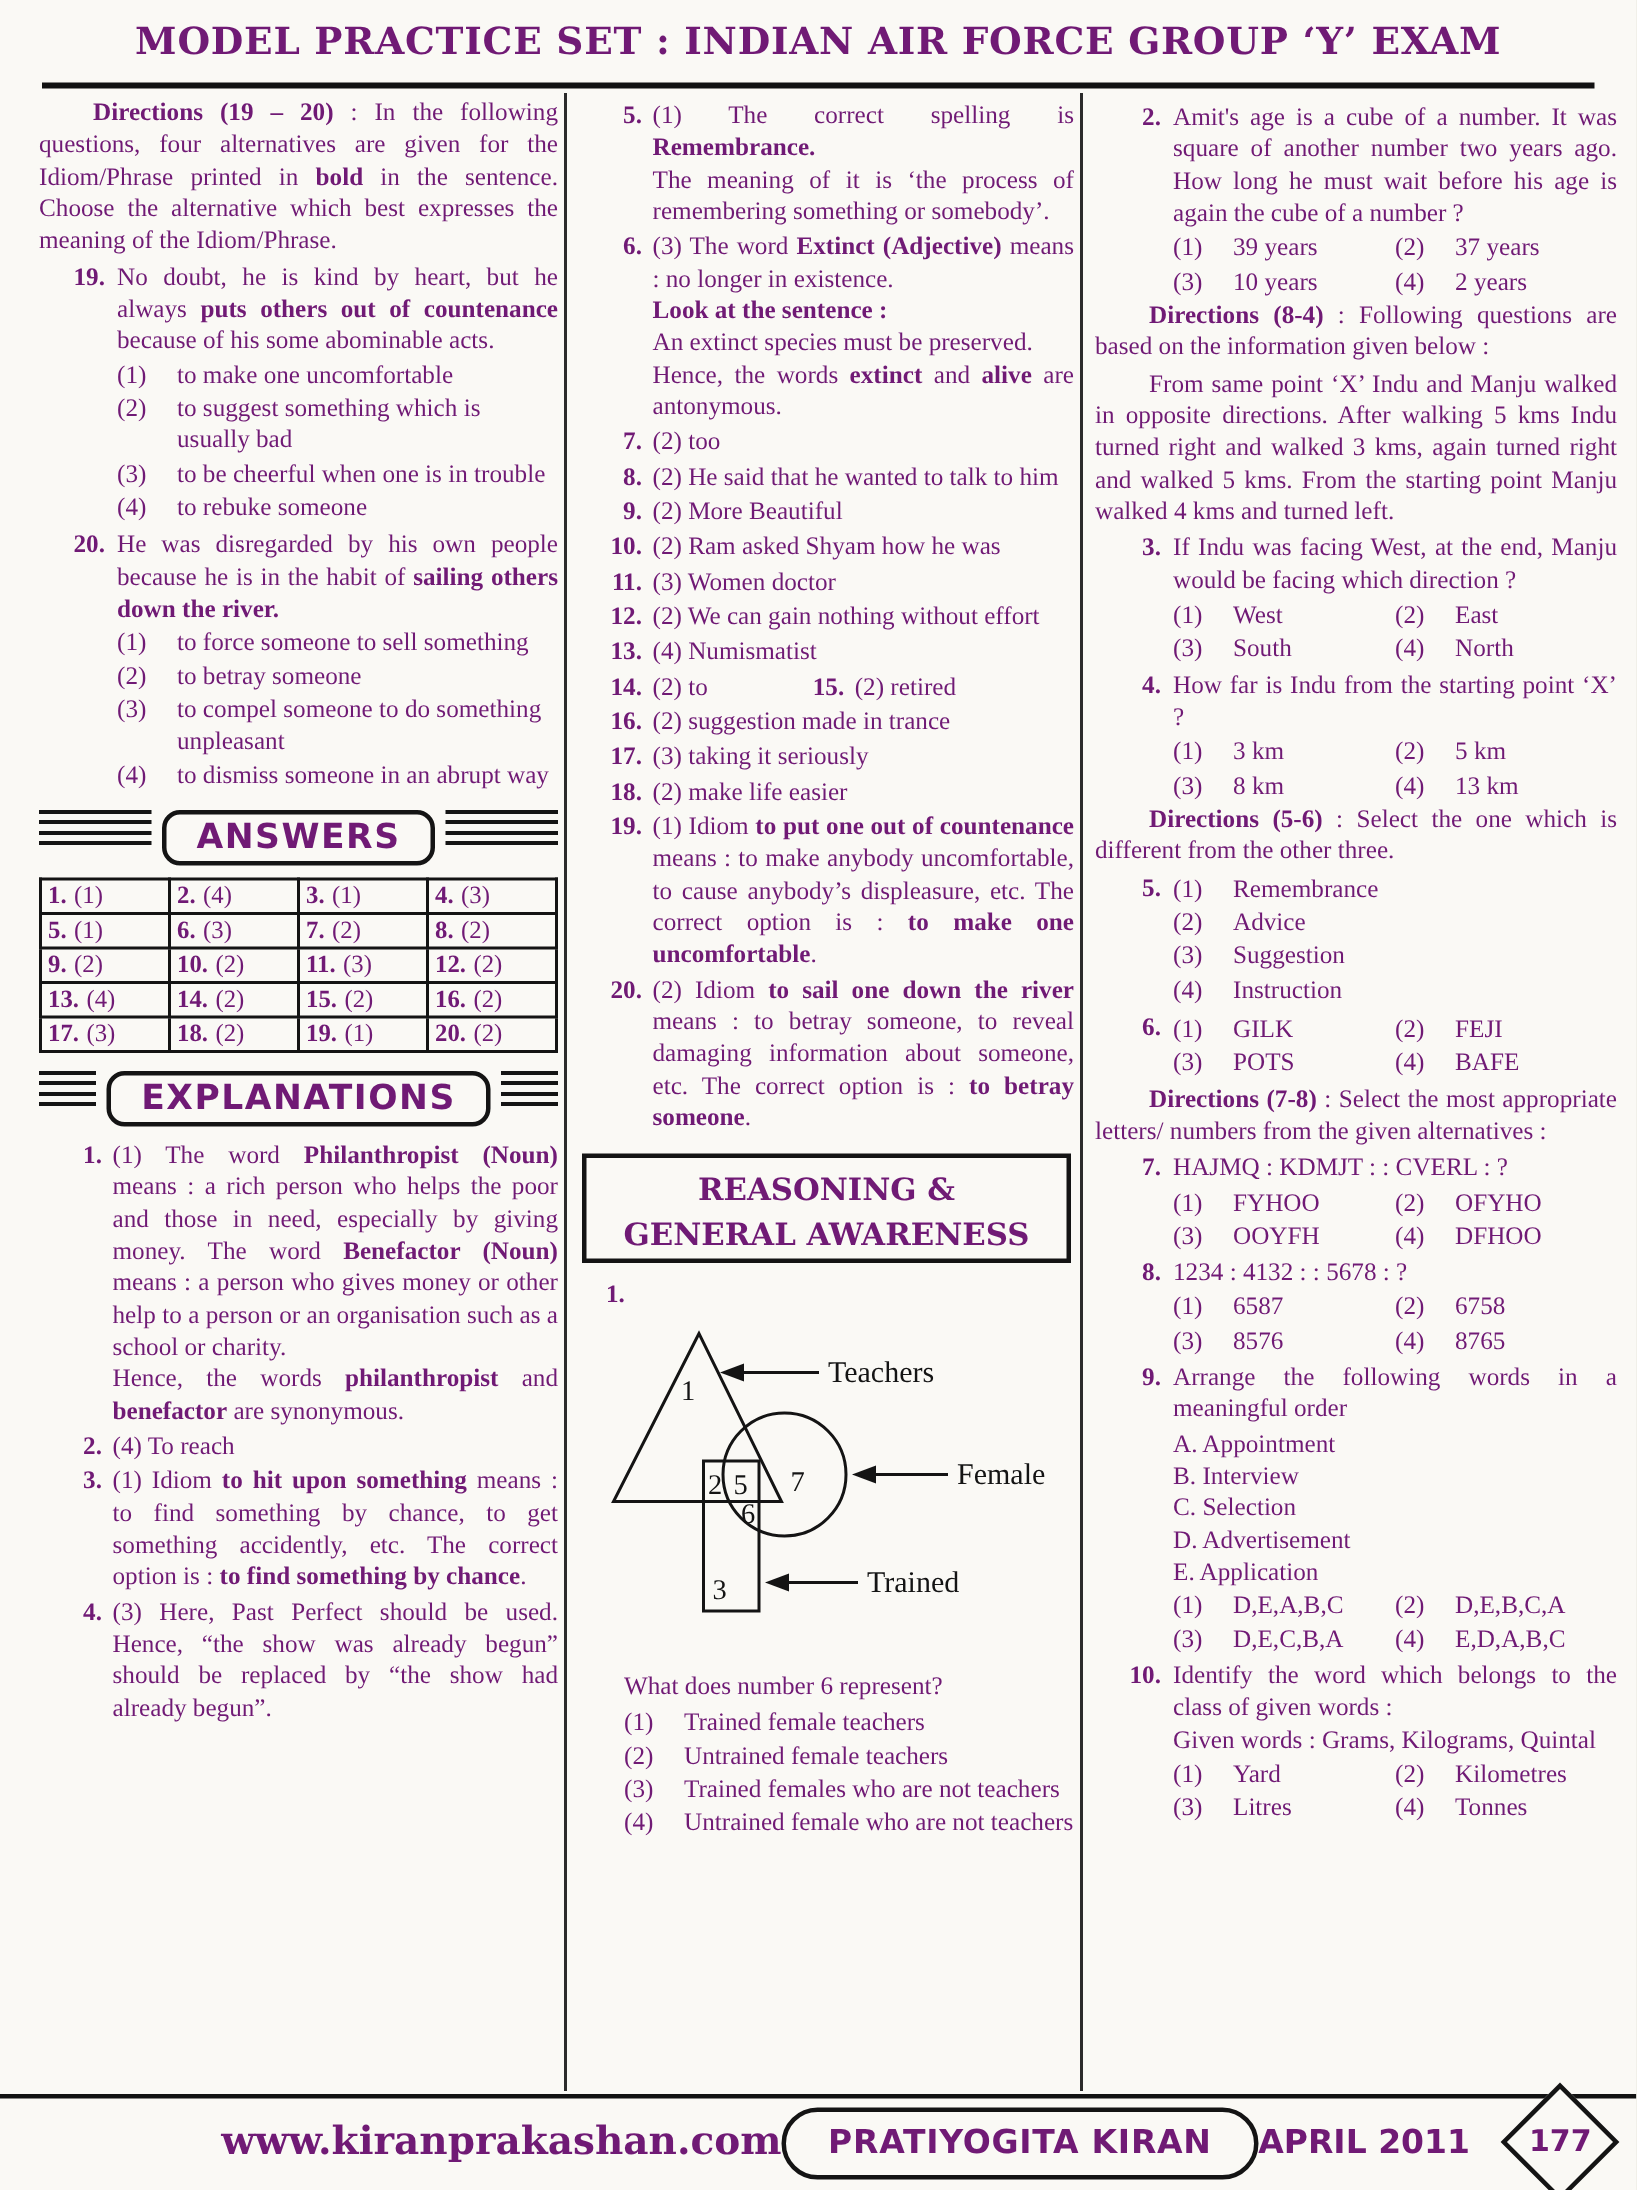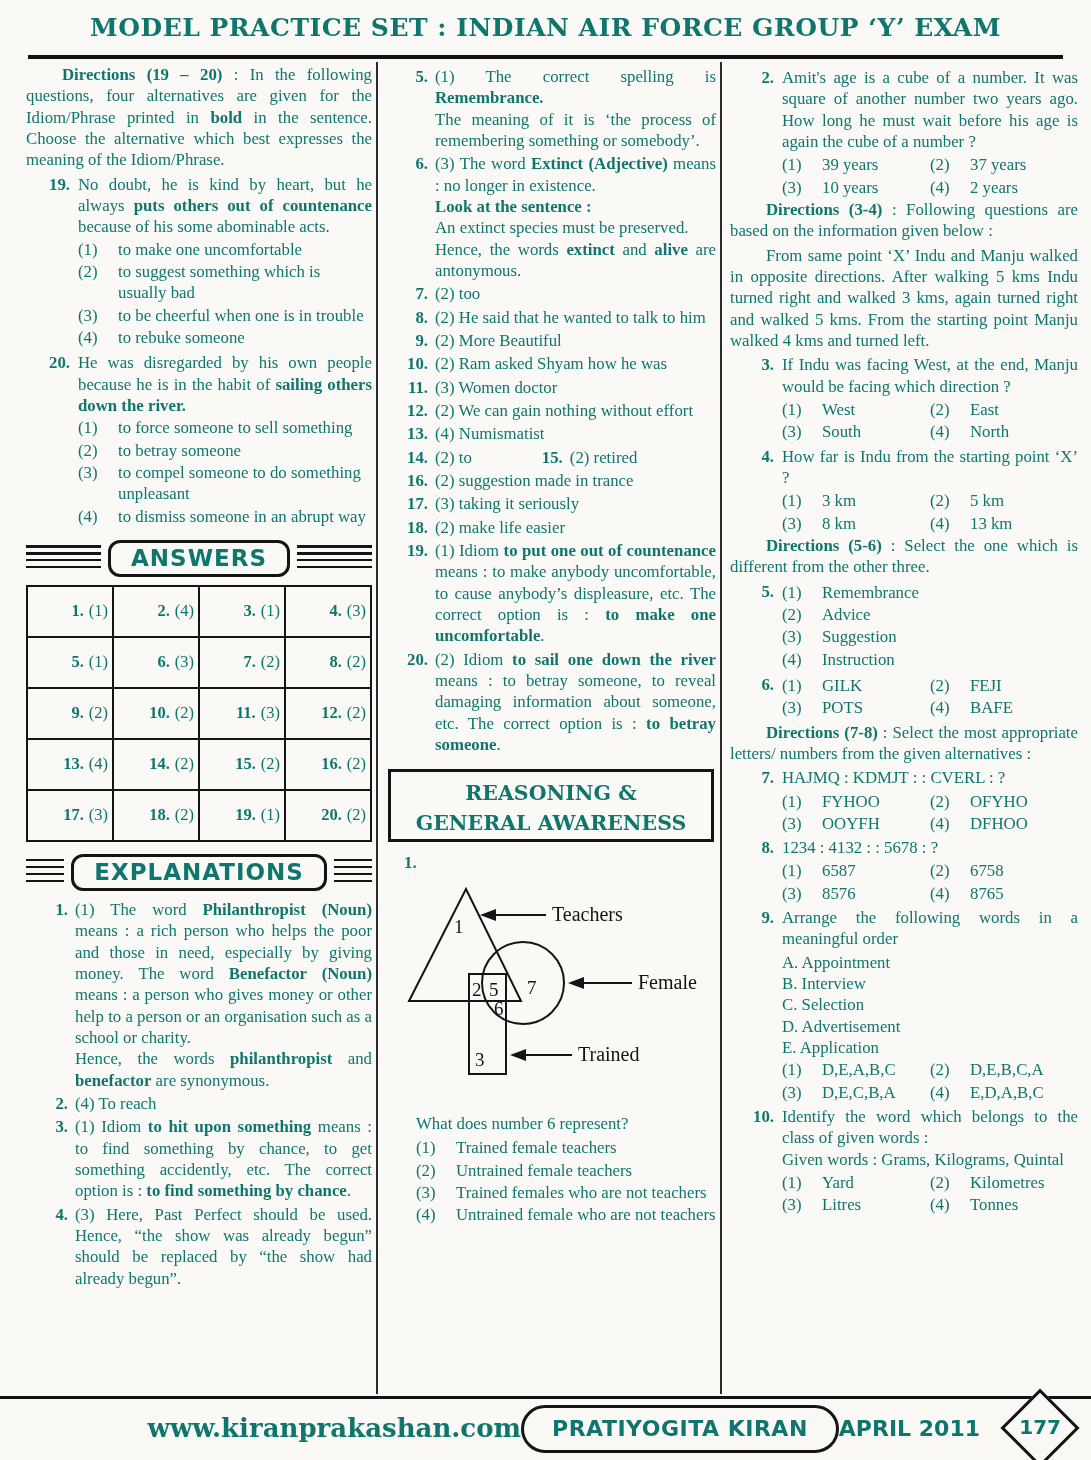--- a/index.html
+++ b/index.html
@@ -1,42 +1,42 @@
 <!DOCTYPE html>
 <html><head>
 <meta charset="utf-8">
 <style>
   html,body{margin:0;padding:0;background:#e9e7e0;}
-  .page{position:relative;width:1091px;height:1460px;background:#faf9f5;color:#0f766e;
+  .page{position:relative;width:1091px;height:1460px;background:#faf9f5;color:#701a75;
         font-family:"Liberation Serif",serif;font-size:16.8px;line-height:1.27;overflow:hidden;}
   .title{position:absolute;top:12px;left:0;width:100%;text-align:center;
          font-family:"DejaVu Serif",serif;font-weight:bold;font-size:25px;letter-spacing:.5px;}
   .title-rule{position:absolute;top:55px;left:28px;right:28px;height:4px;background:#121212;}
   .vdiv{position:absolute;top:62px;height:1332px;width:2px;background:#2b2b2b;}
   .col{position:absolute;top:64px;}
   p.dir{margin:0 0 3px;text-indent:36px;text-align:justify;}
   .q{display:flex;margin:3px 0 2px;}
   .qnum{flex:none;width:44px;text-align:right;padding-right:8px;font-weight:bold;}
   .qbody{flex:1;}
   .qtext{text-align:justify;}
   .o{display:flex;margin:1px 0;}
   .ol{flex:none;width:40px;}
   .ot{flex:1;}
   .orow{display:flex;margin:1px 0 1px 52px;}
   .oc{flex:1 1 50%;display:flex;}
   .oc .ol{width:40px;}
   .lst{margin-left:52px;}
   
-  .banner{display:flex;align-items:center;margin:12px 0 8px;}
+  .banner{display:flex;margin:12px 0 8px;}
   .blines{flex:1;height:27px;background:repeating-linear-gradient(to bottom,#151515 0 2.5px,transparent 2.5px 7px);}
   .bbox{border:3px solid #141414;border-radius:12px;padding:1px 20px;margin:0 7px;
         font-family:"DejaVu Sans",sans-serif;font-weight:bold;font-size:23px;letter-spacing:1px;white-space:nowrap;}
   
   .atable{width:100%;border-collapse:collapse;margin:4px 0 2px;}
-  .atable td{border:2px solid #141414;padding:14px 4px;text-align:right;font-size:16.5px;white-space:nowrap;}
+  .atable td{border:2px solid #141414;padding:0 4px;text-align:left;font-size:16.5px;white-space:nowrap;}
   .atable b{margin-right:5px;}
   
   .x{display:flex;margin:2px 0;}
   .xnum{flex:none;width:42px;text-align:right;padding-right:7px;font-weight:bold;}
   .xbody{flex:1;text-align:justify;}
   .x15n{margin-left:70px;margin-right:7px;font-weight:bold;}
   
   .secbox{border:3.5px solid #141414;text-align:center;font-weight:bold;font-size:20.5px;
           padding:7px 4px 0;margin:14px 2px 10px;font-family:"DejaVu Serif",serif;line-height:1.45;}
   .qnum-solo{font-weight:bold;margin:4px 0 2px 18px;}
@@ -314,21 +314,21 @@
       <div class="oc">
           <span class="ol">(3)</span>
           <span>10 years</span>
         </div>
       <div class="oc">
           <span class="ol">(4)</span>
           <span>2 years</span>
         </div>
     </div>
 
-    <p class="dir"><b>Directions (3-4)</b><span> : Following questions are based on the information given below :</span></p>
+    <p class="dir"><b>Directions (8-4)</b><span> : Following questions are based on the information given below :</span></p>
     <p class="dir">From same point ‘X’ Indu and Manju walked in opposite directions. After walking 5 kms Indu turned right and walked 3 kms, again turned right and walked 5 kms. From the starting point Manju walked 4 kms and turned left.</p>
 
     <div class="q">
       <span class="qnum">3.</span>
       <div class="qbody">
           <div class="qtext"><span>If Indu was facing West, at the end, Manju would be facing which direction ?</span></div>
         </div>
     </div>
     <div class="orow">
       <div class="oc">

